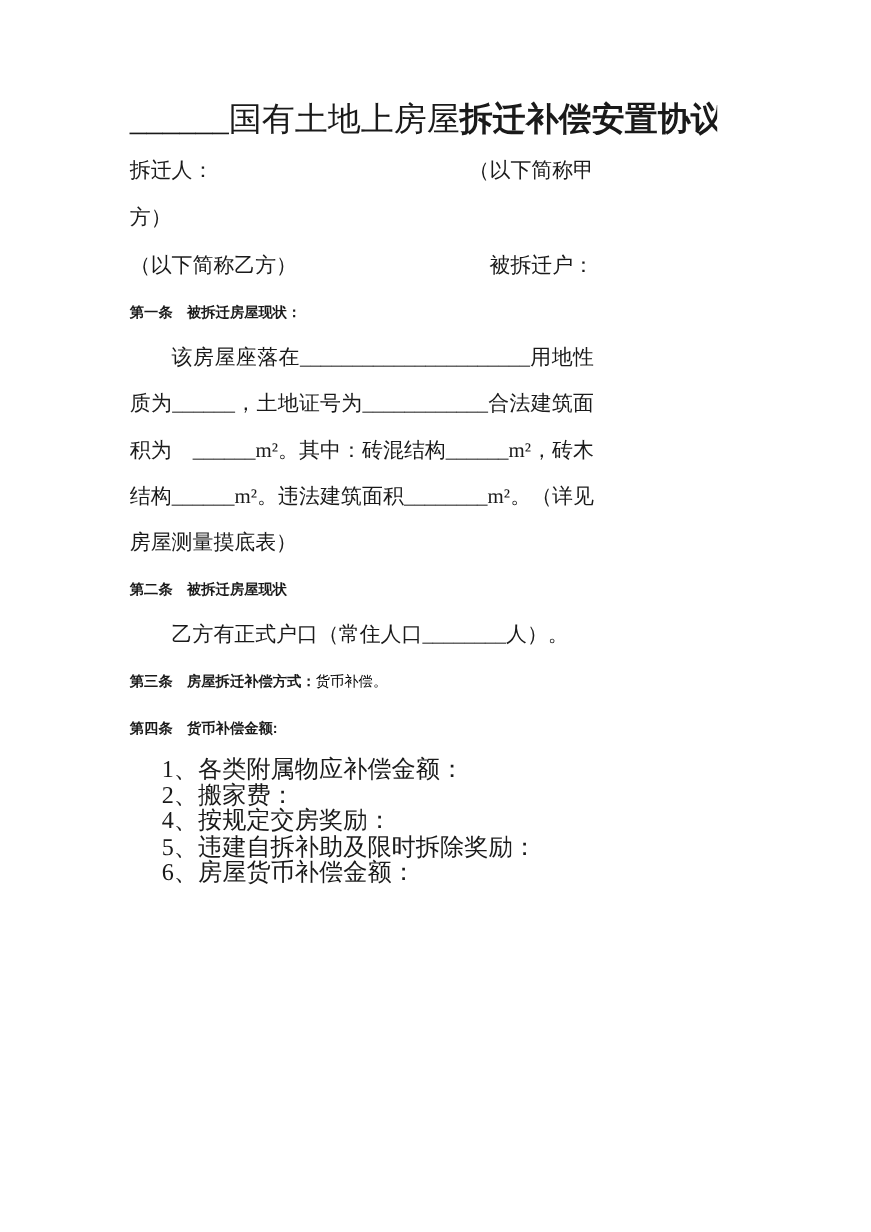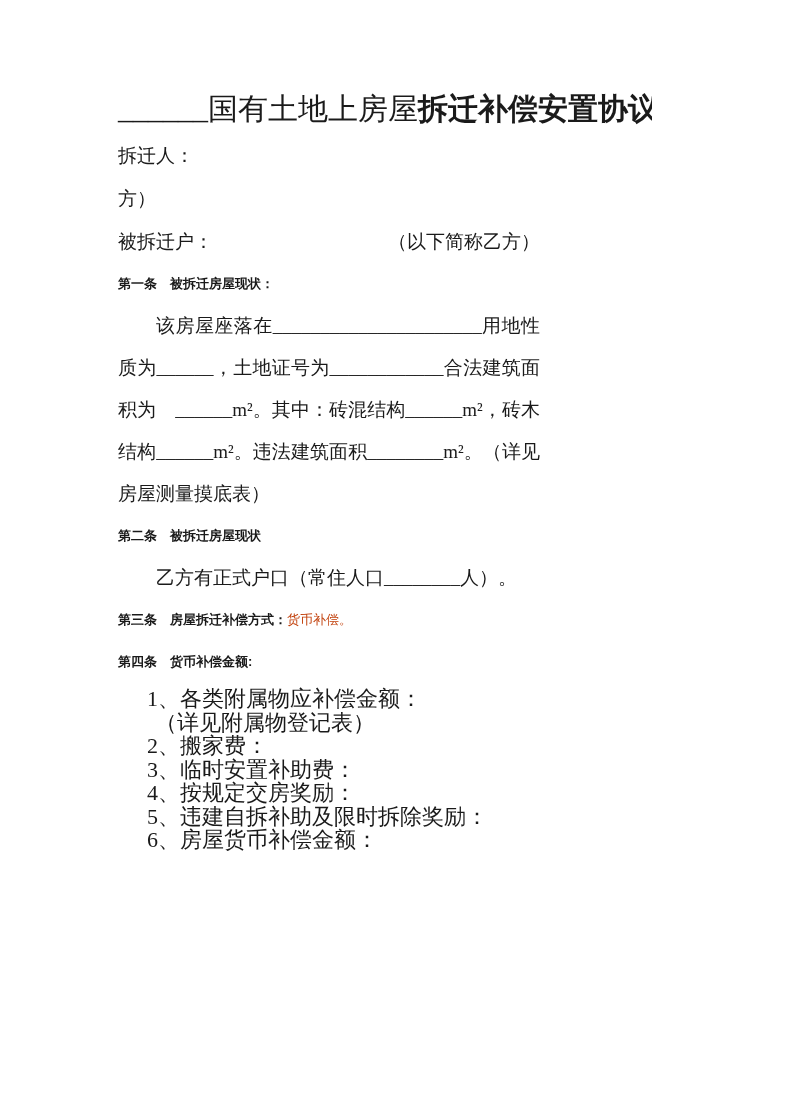--- a/index.html
+++ b/index.html
@@ -51,64 +51,63 @@
   .heading {
     font-size: 13px;
     line-height: 42px;
     font-weight: 700;
     font-family: "Liberation Sans", "DejaVu Sans", sans-serif;
     margin: 0;
   }
   .heading .heading-suffix {
     font-weight: 400;
     font-family: "Liberation Serif", "DejaVu Serif", serif;
-    color: #c2410c;
+    color: #000000;
   }
   .comp-list {
     margin: 4px 0 0 29px;
     font-size: 22px;
     line-height: 23.5px;
   }
   .comp-list .list-line { margin: 0; }
   .comp-list .cont { padding-left: 8px; }
 </style>
 </head>
 <body>
 
 <div class="page">
   <div class="content">
 
     <h1 class="doc-title"><span>______</span><span>国有土地上房屋</span><span class="title-bold">拆迁补偿安置协议</span></h1>
 
     <div class="party-line">
       <span>拆迁人：</span>
+      <span>（以下简称甲</span>
     </div>
     <div class="party-line">
       <span>方）</span>
     </div>
     <div class="party-line">
+      <span>（以下简称乙方）</span>
       <span>被拆迁户：</span>
-      <span>（以下简称乙方）</span>
     </div>
 
 
     <h2 class="heading">第一条　被拆迁房屋现状：</h2>
     <p class="para indent">该房屋座落在______________________用地性质为______，土地证号为____________合法建筑面积为　______m²。其中：砖混结构______m²，砖木结构______m²。违法建筑面积________m²。（详见房屋测量摸底表）</p>
 
     <h2 class="heading">第二条　被拆迁房屋现状</h2>
     <p class="para indent">乙方有正式户口（常住人口________人）。</p>
 
     <h2 class="heading"><span>第三条　房屋拆迁补偿方式：</span><span class="heading-suffix">货币补偿。</span></h2>
 
     <h2 class="heading">第四条　货币补偿金额:</h2>
 
     <div class="comp-list">
       <div class="list-line">1、各类附属物应补偿金额：</div>
-      <div class="list-line cont">（详见附属物登记表）</div>
       <div class="list-line">2、搬家费：</div>
-      <div class="list-line">3、临时安置补助费：</div>
       <div class="list-line">4、按规定交房奖励：</div>
       <div class="list-line">5、违建自拆补助及限时拆除奖励：</div>
       <div class="list-line">6、房屋货币补偿金额：</div>
     </div>
 
   </div>
 </div>
 
 </body></html>

